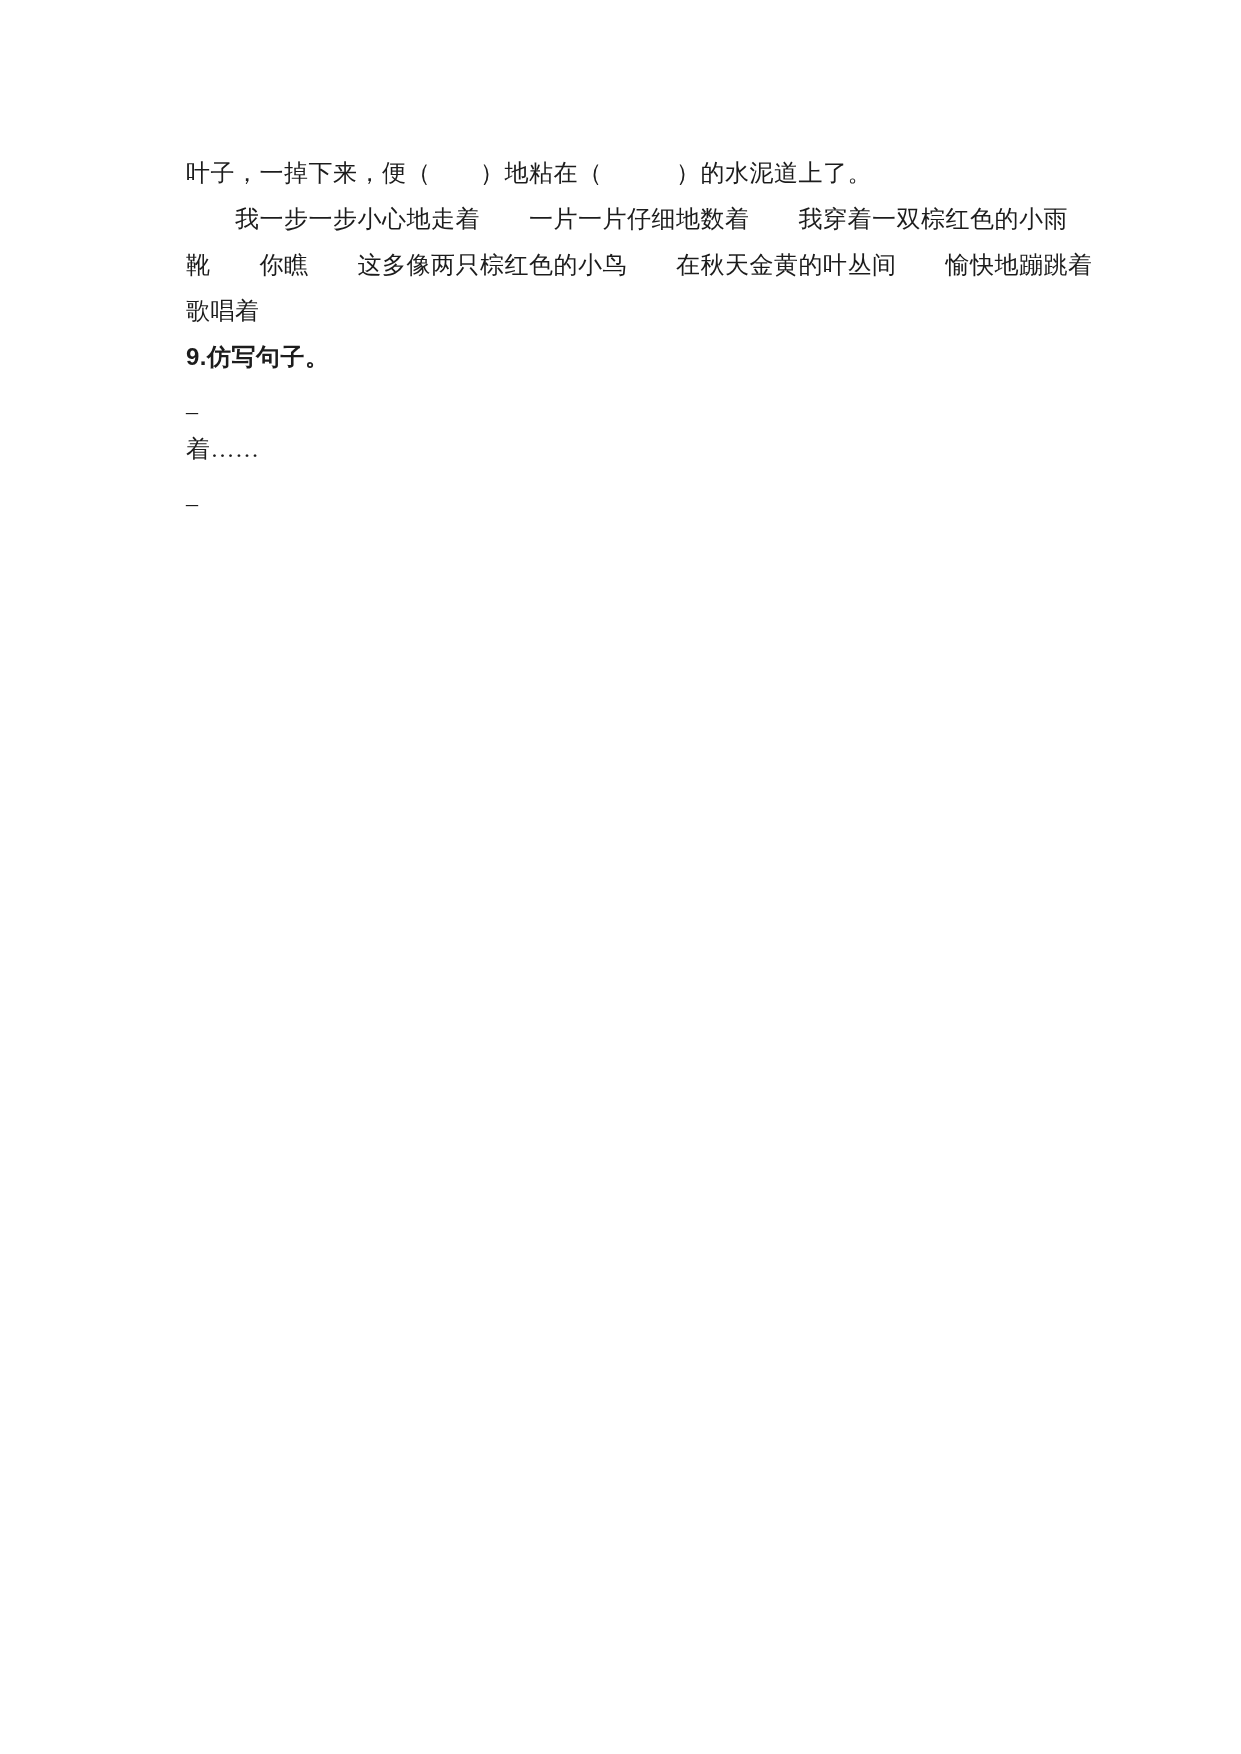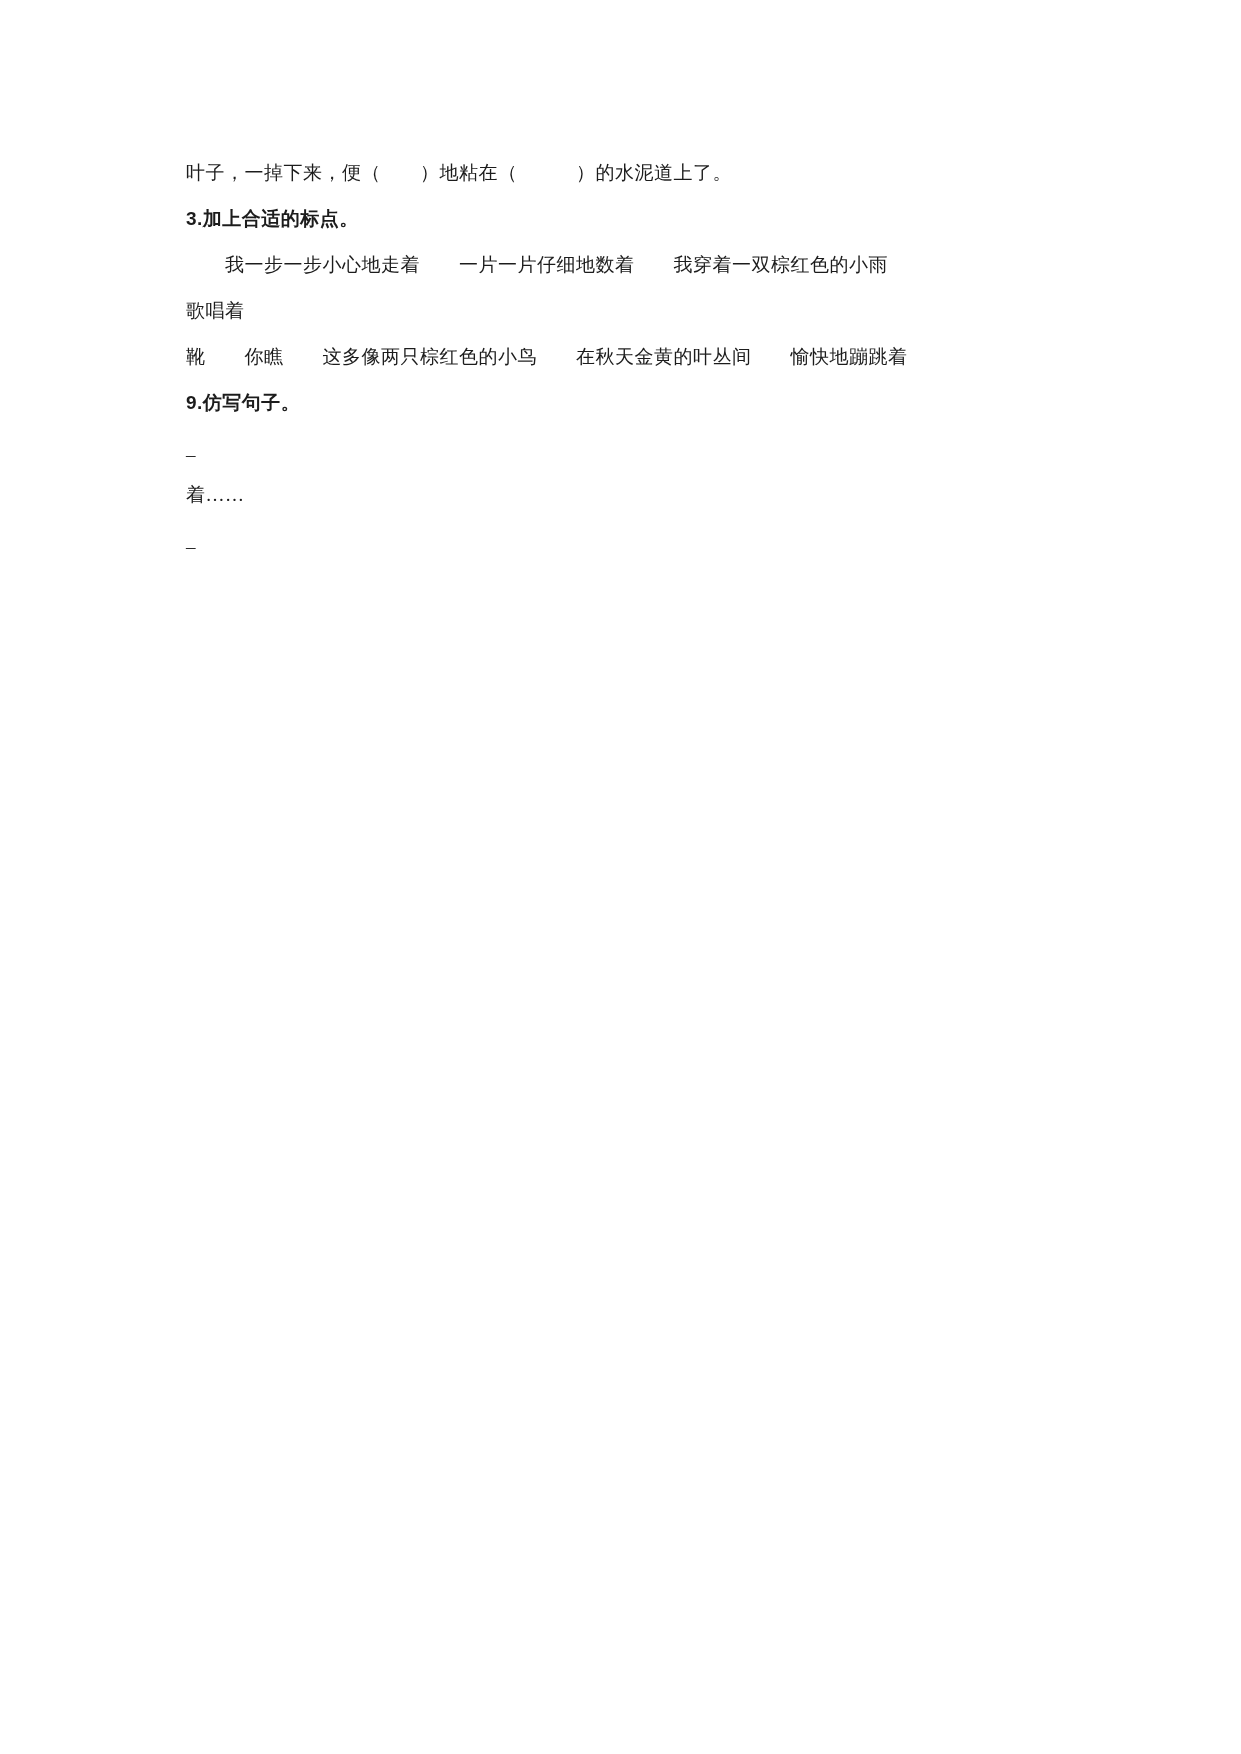--- a/index.html
+++ b/index.html
@@ -19,21 +19,21 @@
   .content {
     position: absolute;
     left: 186px;
     top: 150px;
     width: 1000px;
   }
   .line {
     height: 46px;
     line-height: 46px;
     white-space: nowrap;
-    font-size: 19px;
+    font-size: 24px;
     letter-spacing: 0.5px;
   }
   .line.body {
     font-family: "Liberation Serif", "DejaVu Serif", serif;
     font-weight: 400;
   }
   .line.heading {
     font-family: "Liberation Sans", "DejaVu Sans", sans-serif;
     font-weight: 700;
   }
@@ -41,22 +41,21 @@
     font-family: "Liberation Serif", "DejaVu Serif", serif;
     font-weight: 400;
   }
 </style>
 </head>
 <body>
 
 <div class="page">
   <div class="content">
     <div class="line body">叶子，一掉下来，便（　　）地粘在（　　　）的水泥道上了。</div>
-    <div class="line heading">3.加上合适的标点。</div>
     <div class="line body">　　我一步一步小心地走着　　一片一片仔细地数着　　我穿着一双棕红色的小雨</div>
+    <div class="line body">靴　　你瞧　　这多像两只棕红色的小鸟　　在秋天金黄的叶丛间　　愉快地蹦跳着</div>
     <div class="line body">歌唱着</div>
-    <div class="line body">靴　　你瞧　　这多像两只棕红色的小鸟　　在秋天金黄的叶丛间　　愉快地蹦跳着</div>
     <div class="line heading">9.仿写句子。</div>
     <div class="line blank-answer">_</div>
     <div class="line body">着……</div>
     <div class="line blank-answer">_</div>
   </div>
 </div>
 
 </body></html>

